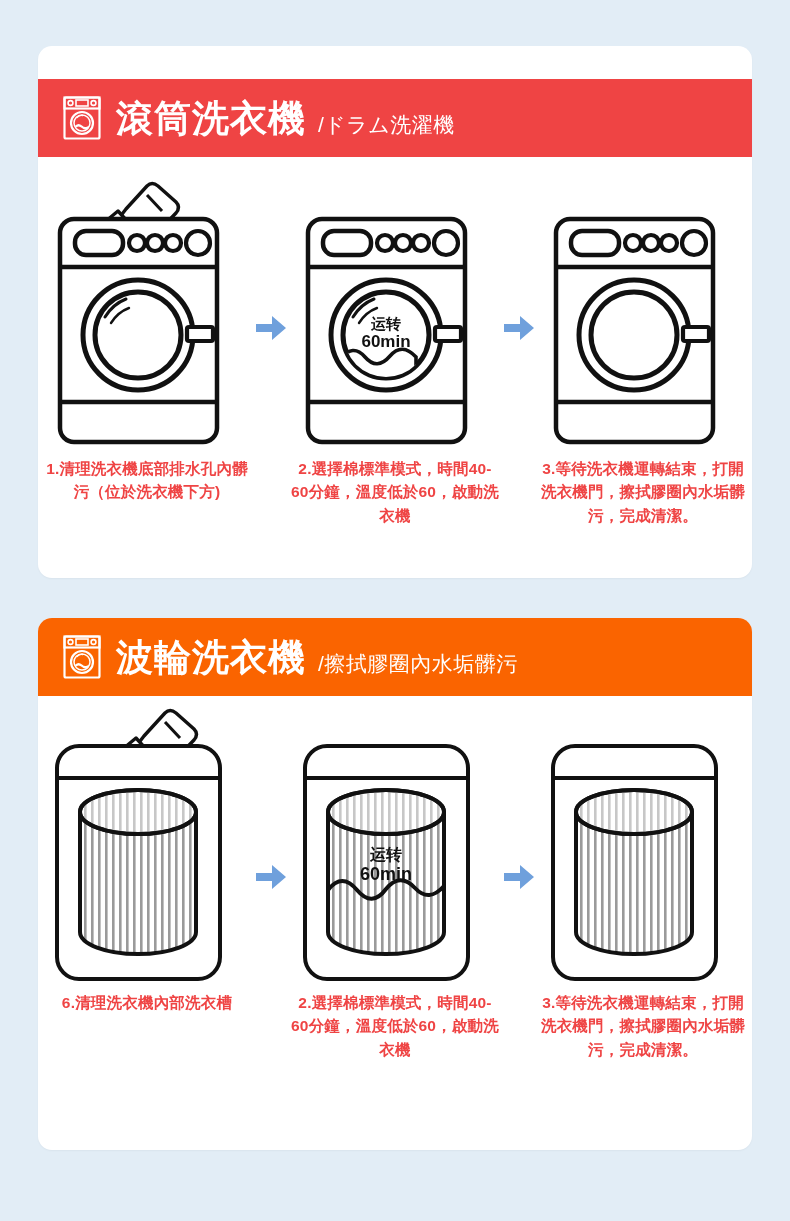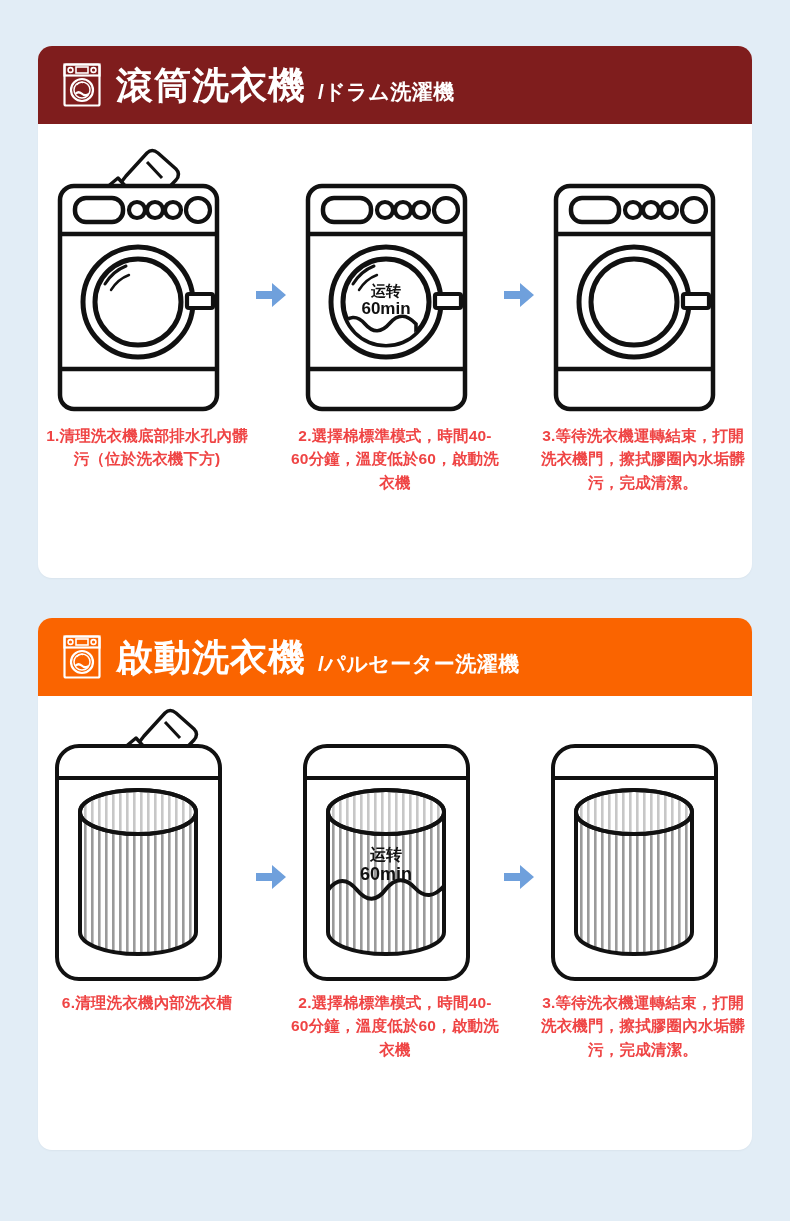--- a/index.html
+++ b/index.html
@@ -35,41 +35,41 @@
 
   
   .header {
     position: relative;
     height: 78px;
     display: flex;
     align-items: center;
     padding-left: 24px;
     box-sizing: border-box;
   }
-  .header.blue   { background: #7f1d1d; }
+  .header.blue   { background: #ef4444; margin-top: 33px; }
   .header.orange { background: #fa6400; }
 
   .header-icon {
     width: 40px;
     height: 46px;
     flex: 0 0 auto;
     margin-right: 14px;
   }
   .header-title {
     color: #ffffff;
     font-size: 37px;
     font-weight: bold;
     letter-spacing: 1px;
     line-height: 1;
     white-space: nowrap;
   }
   .header-sub {
     color: #ffffff;
     font-size: 21px;
-    font-weight: bold;
+    font-weight: normal;
     margin-left: 12px;
     letter-spacing: 0.5px;
     white-space: nowrap;
     line-height: 1;
     padding-bottom: 2px;
   }
   .header-text-row {
     display: flex;
     align-items: flex-end;
   }
@@ -274,22 +274,22 @@
           <circle cx="8.5" cy="8" r="2.4" fill="none" stroke="#ffffff" stroke-width="1.6"></circle>
           <circle cx="31.5" cy="8" r="2.4" fill="none" stroke="#ffffff" stroke-width="1.6"></circle>
           <rect x="14" y="5" width="12" height="6" fill="none" stroke="#ffffff" stroke-width="1.6"></rect>
           <circle cx="20" cy="28" r="11" fill="none" stroke="#ffffff" stroke-width="2.2"></circle>
           <circle cx="20" cy="28" r="8" fill="none" stroke="#ffffff" stroke-width="1.5"></circle>
           <path d="M13.2 30.5 q3.4 -3 6.8 0 q3.4 3 6.8 0 l0 2.6 q-3.4 3 -6.8 0 q-3.4 -3 -6.8 0 z" fill="#ffffff"></path>
           <path d="M15 22.5 q2.6 -2.6 5.6 -2" fill="none" stroke="#ffffff" stroke-width="1.3" stroke-linecap="round"></path>
         </svg>
       </span>
       <span class="header-text-row">
-        <span class="header-title">啟動洗衣機</span>
-        <span class="header-sub">/パルセーター洗濯機</span>
+        <span class="header-title">波輪洗衣機</span>
+        <span class="header-sub">/擦拭膠圈內水垢髒污</span>
       </span>
     </div>
 
     <div class="card-body">
       <div class="steps">
 
         <div class="step">
           <div class="art lower">
             <svg viewBox="0 0 210 300" width="210" height="300">
               <defs>

